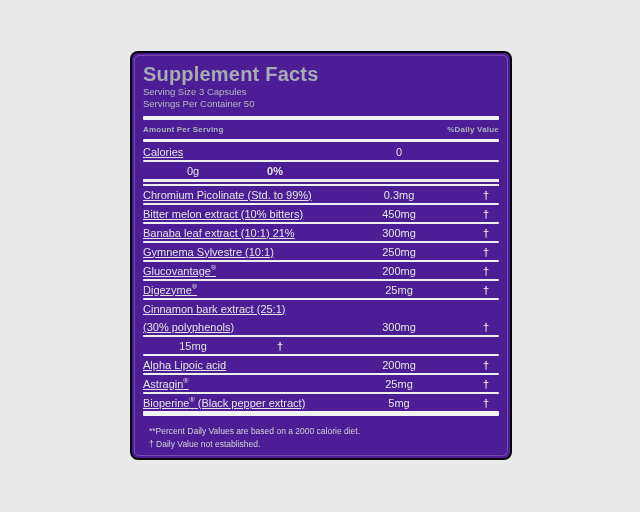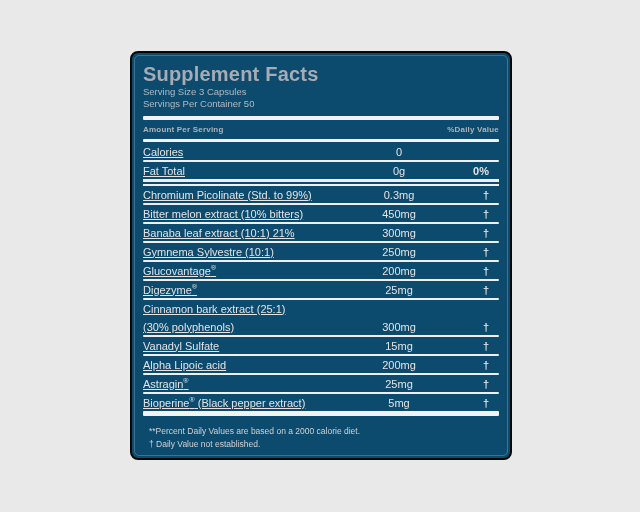--- a/index.html
+++ b/index.html
@@ -14,21 +14,21 @@
     background: #e9e9e9;
     font-family: "Liberation Sans", sans-serif;
   }
   .panel {
     position: absolute;
     left: 130px;
     top: 51px;
     width: 382px;
     height: 409px;
     box-sizing: border-box;
-    background: #0c4a6e;
+    background: #4c1d95;
     border: 2px solid #070707;
     border-radius: 8px;
   }
   .panel-hairline {
     position: absolute;
     inset: 2px;
     border: 1px solid rgba(255,255,255,0.22);
     border-radius: 5px;
     pointer-events: none;
   }
@@ -149,21 +149,20 @@
     <div class="bar bar-under-header"></div>
 
     <div class="rows" id="rows">
         <div class="row">
     <span class="name">Calories</span>
     <span class="amount">0</span>
     <span class="dv"></span>
   </div>
         <div class="sep sep-thin"></div>
         <div class="row">
-    <span class="name">Fat Total</span>
     <span class="amount">0g</span>
     <span class="dv">0%</span>
   </div>
         <div class="sep sep-double"></div>
         <div class="row">
     <span class="name">Chromium Picolinate (Std. to 99%)</span>
     <span class="amount">0.3mg</span>
     <span class="dv">†</span>
   </div>
         <div class="sep sep-thin"></div>
@@ -203,21 +202,20 @@
     <span class="dv"></span>
   </div>
         <div class="sep sep-none"></div>
         <div class="row">
     <span class="name">(30% polyphenols)</span>
     <span class="amount">300mg</span>
     <span class="dv">†</span>
   </div>
         <div class="sep sep-thin"></div>
         <div class="row">
-    <span class="name">Vanadyl Sulfate</span>
     <span class="amount">15mg</span>
     <span class="dv">†</span>
   </div>
         <div class="sep sep-thin"></div>
         <div class="row">
     <span class="name">Alpha Lipoic acid</span>
     <span class="amount">200mg</span>
     <span class="dv">†</span>
   </div>
         <div class="sep sep-thin"></div>

